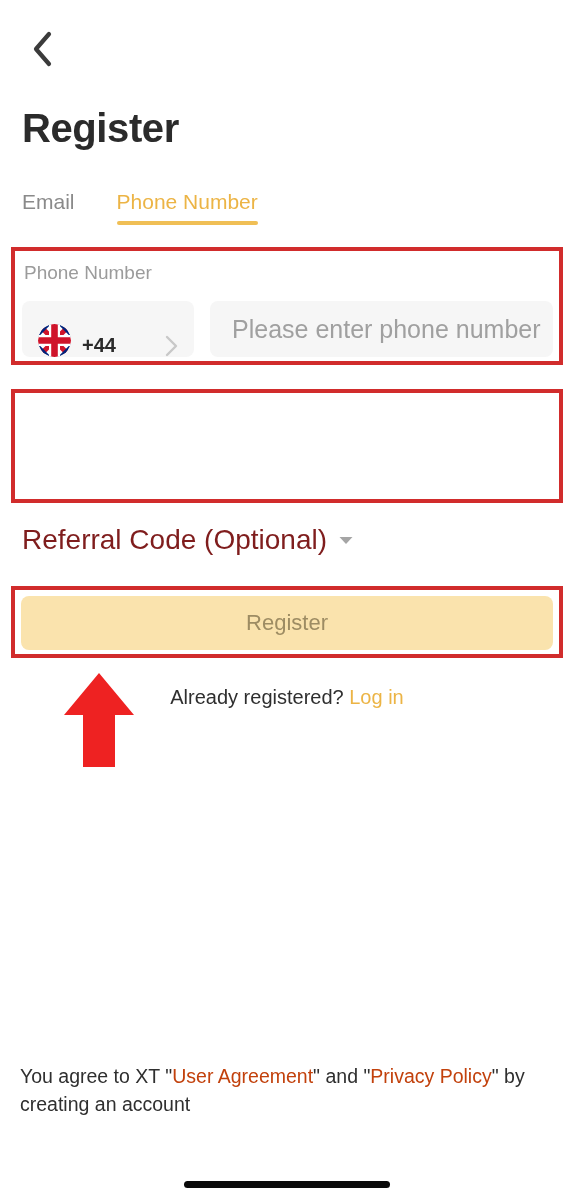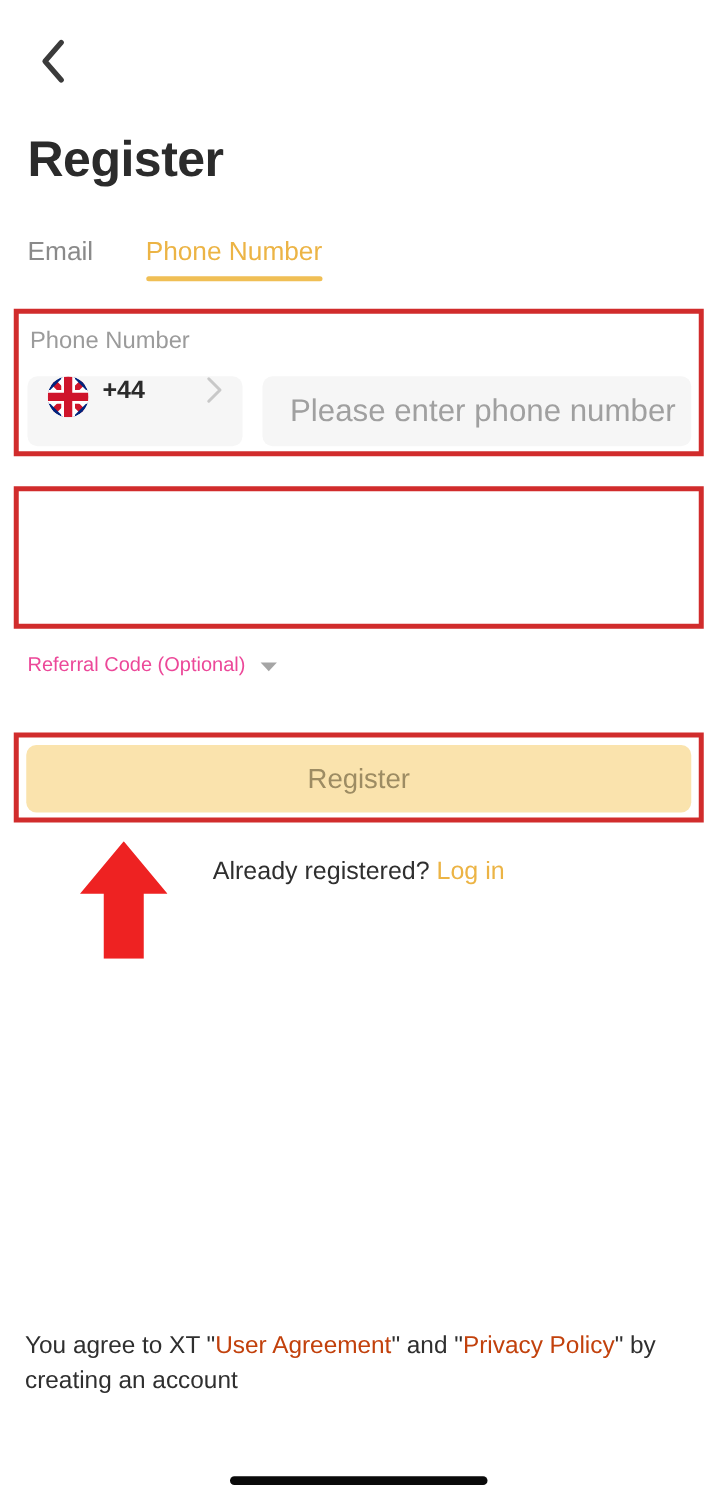--- a/index.html
+++ b/index.html
@@ -103,21 +103,21 @@
     box-sizing: border-box;
   }
 
   
   #country-select {
     left: 22px;
     top: 301px;
     width: 172px;
     height: 56px;
     display: flex;
-    align-items: flex-start;
+    align-items: flex-end;
     cursor: pointer;
   }
   .flag {
     width: 33px;
     height: 33px;
     border-radius: 50%;
     margin-left: 16px;
     flex: 0 0 auto;
     overflow: hidden;
     position: relative;
@@ -176,22 +176,22 @@
   
   #referral {
     position: absolute;
     left: 22px;
     top: 524px;
     display: flex;
     align-items: center;
     cursor: pointer;
   }
   #referral .txt {
-    font-size: 16px;
-    color: #ec4899;
+    font-size: 28px;
+    color: #7f1d1d;
   }
   #referral .caret {
     margin-left: 12px;
     display: flex;
     align-items: center;
   }
 
   
   #register-btn {
     position: absolute;

